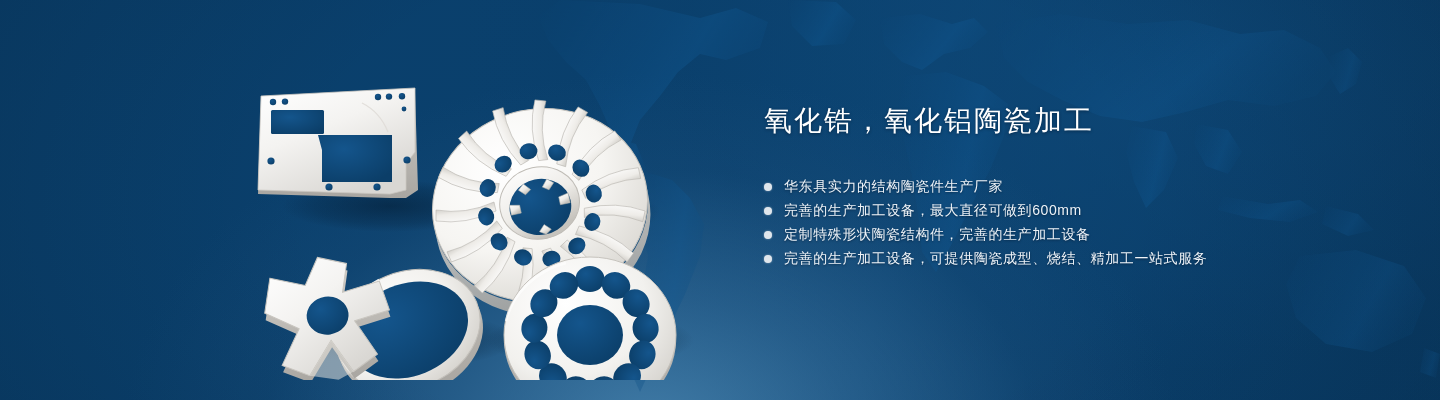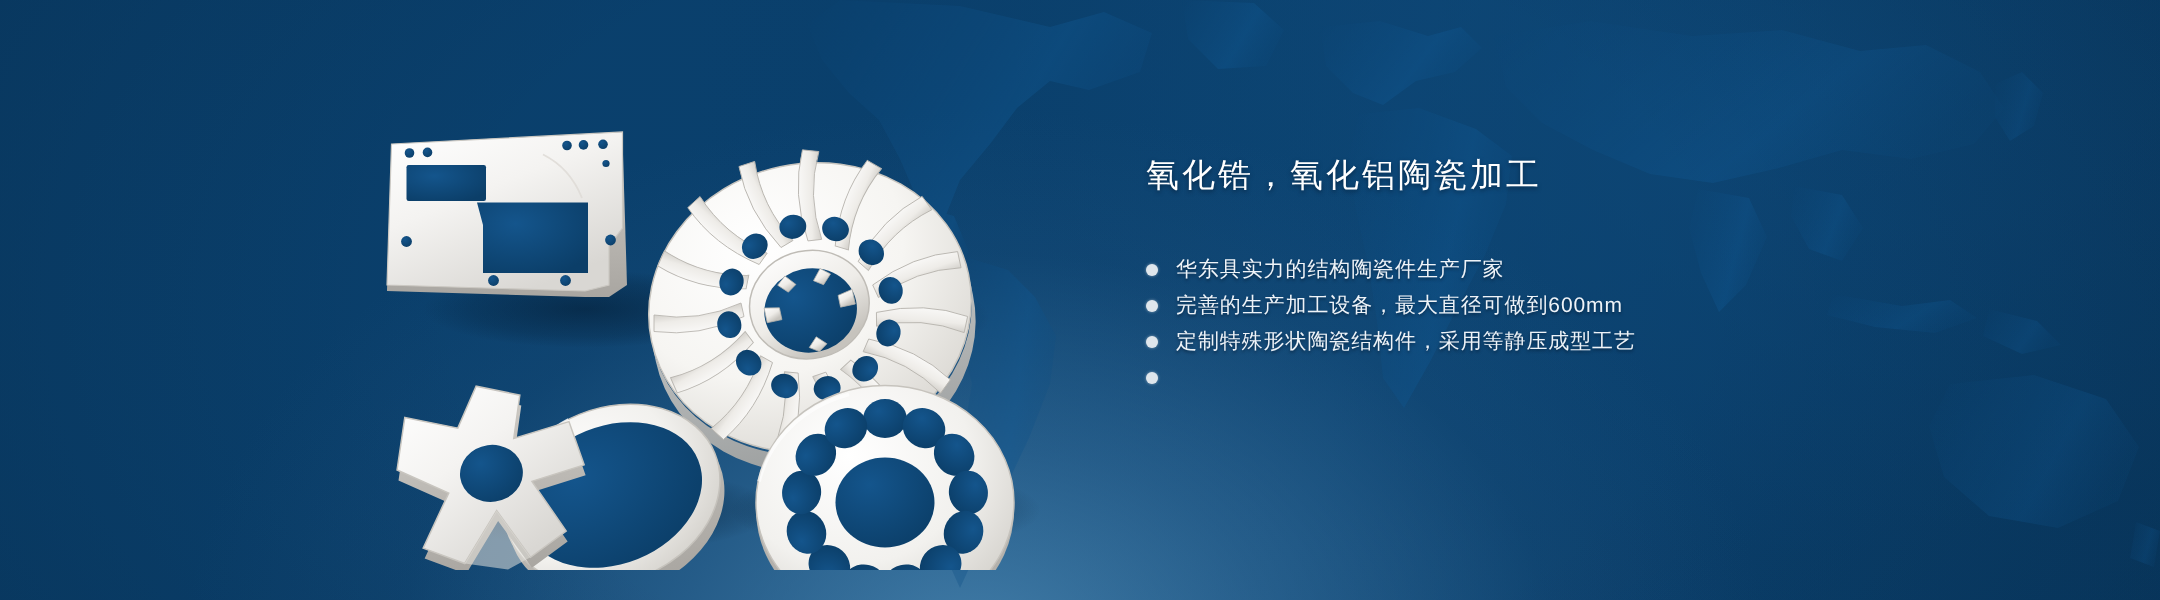--- a/index.html
+++ b/index.html
@@ -55,21 +55,21 @@
 
   
   .text-panel {
     position: absolute;
     left: 764px;
     top: 104px;
     width: 600px;
   }
 
   .headline {
-    font-size: 22px;
+    font-size: 28px;
     line-height: 1.2;
     color: #ffffff;
     letter-spacing: 2px;
     font-weight: normal;
     margin: 0;
     text-shadow: 0 1px 3px rgba(0,20,40,0.55);
     white-space: nowrap;
   }
 
   .bullets {
@@ -433,21 +433,22 @@
       <li class="bullet-row">
         <span class="bullet-dot"></span>
         <span class="bullet-text">华东具实力的结构陶瓷件生产厂家</span>
       </li>
       <li class="bullet-row">
         <span class="bullet-dot"></span>
         <span class="bullet-text">完善的生产加工设备，最大直径可做到600mm</span>
       </li>
       <li class="bullet-row">
         <span class="bullet-dot"></span>
-        <span class="bullet-text">定制特殊形状陶瓷结构件，采用等静压成型工艺</span>
+        <span class="bullet-text">定制特殊形状陶瓷结构件，完善的生产加工设备</span>
       </li>
       <li class="bullet-row">
         <span class="bullet-dot"></span>
+        <span class="bullet-text">完善的生产加工设备，可提供陶瓷成型、烧结、精加工一站式服务</span>
       </li>
     </ul>
   </div>
 
 </div>
 
 </body></html>

